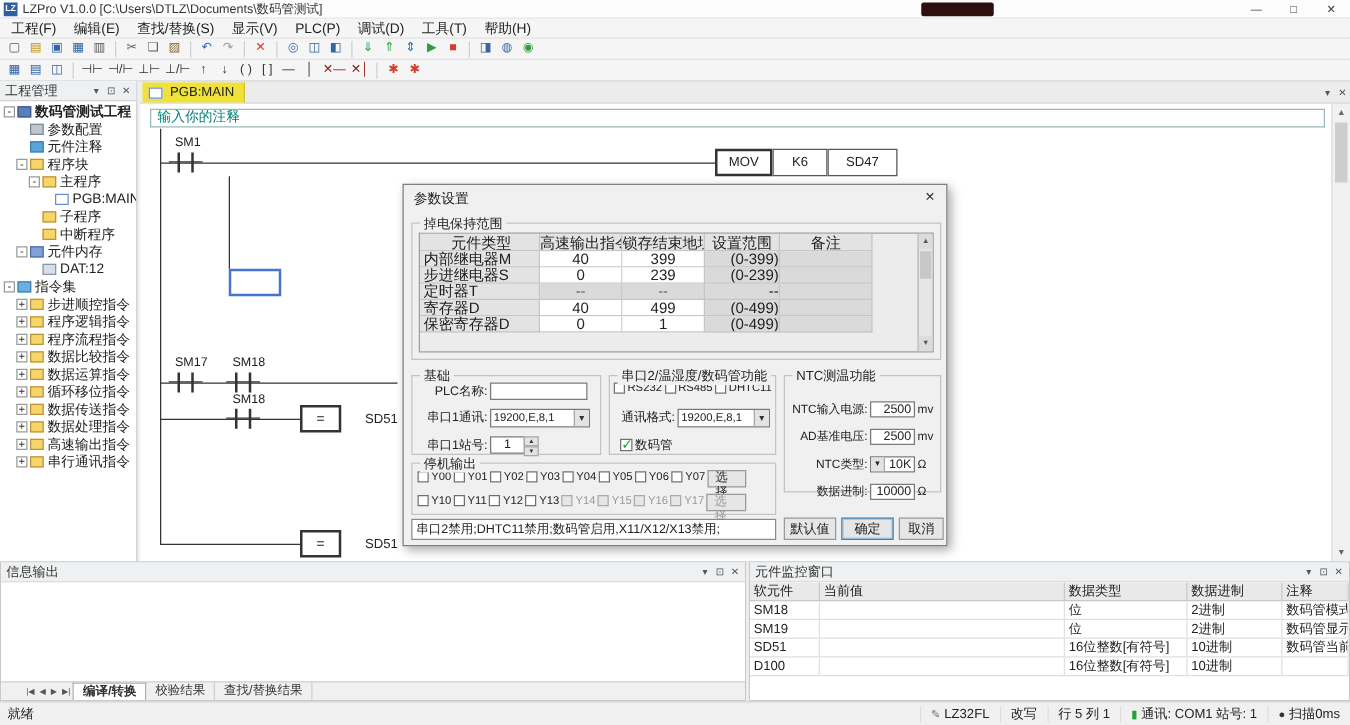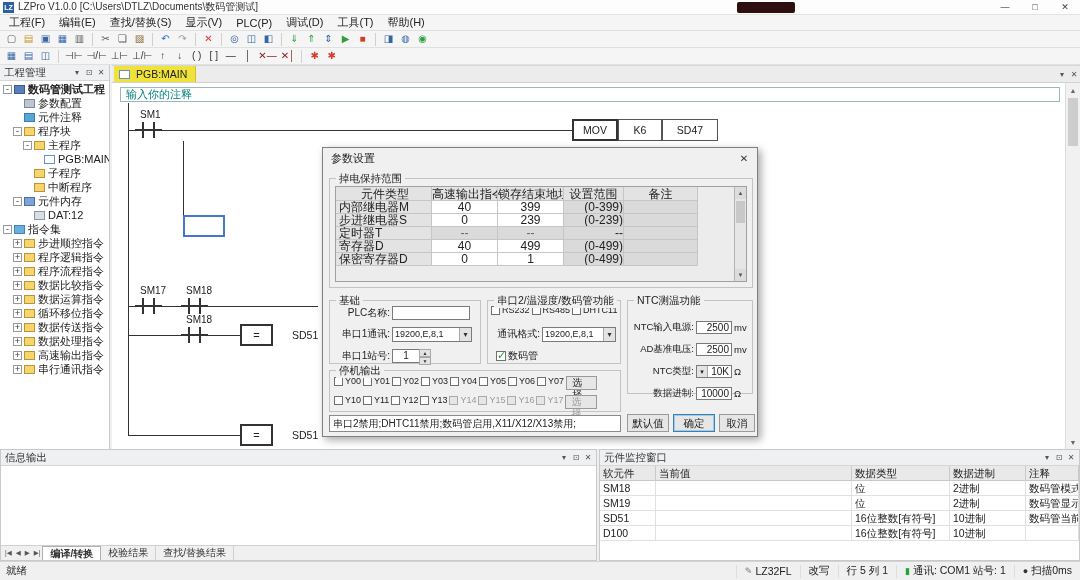--- a/index.html
+++ b/index.html
@@ -61,21 +61,21 @@
 .vscroll {position:absolute;right:0;top:17px;bottom:0;width:15px;background:#f1f1f1;border-left:1px solid #dcdcdc;}
 .sarrow {height:14px;display:flex;align-items:center;justify-content:center;font-size:7px;color:#666;}
 .sthumb {position:absolute;left:2px;right:2px;top:15px;height:48px;background:#cdcdcd;}
 .sarrow.down {position:absolute;bottom:0;left:0;right:0;}
 
 .bottom {position:absolute;left:0;top:449px;width:100%;height:112px;background:#f0f0f0;}
 .panel {position:absolute;top:0;height:100%;background:#fff;border:1px solid #c9c9c9;display:flex;flex-direction:column;}
 .info-panel {left:0;width:597px;}
 .monitor-panel {left:599px;right:0;}
 .pbody {flex:1;background:#fff;overflow:hidden;}
-.tabstrip {height:15px;background:#f0f0f0;border-top:1px solid #d0d0d0;display:flex;align-items:center;padding-left:2px;font-size:10px;}
+.tabstrip {height:15px;background:#f0f0f0;border-top:1px solid #d0d0d0;display:flex;align-items:center;padding-left:18px;font-size:10px;}
 .nav {font-size:6.5px;color:#555;padding:0 2px;}
 .btab {padding:0 7px;height:14px;line-height:14px;color:#333;border-right:1px solid #d0d0d0;}
 .btab.active {background:#fff;border:1px solid #b0b0b0;border-bottom:none;font-weight:bold;}
 .mrow {display:flex;height:15px;border-bottom:1px solid #e0e0e0;font-size:10.5px;}
 .mrow.mhead {background:#e9e9e9;border-bottom:1px solid #c9c9c9;}
 .mcell {padding:0 3px;border-right:1px solid #e0e0e0;white-space:nowrap;overflow:hidden;line-height:15px;}
 .mhead .mcell {border-right:1px solid #c9c9c9;}
 .mcell:nth-child(1){width:56px;min-width:56px;}
 .mcell:nth-child(2){width:196px;min-width:196px;}
 .mcell:nth-child(3){width:98px;min-width:98px;}

